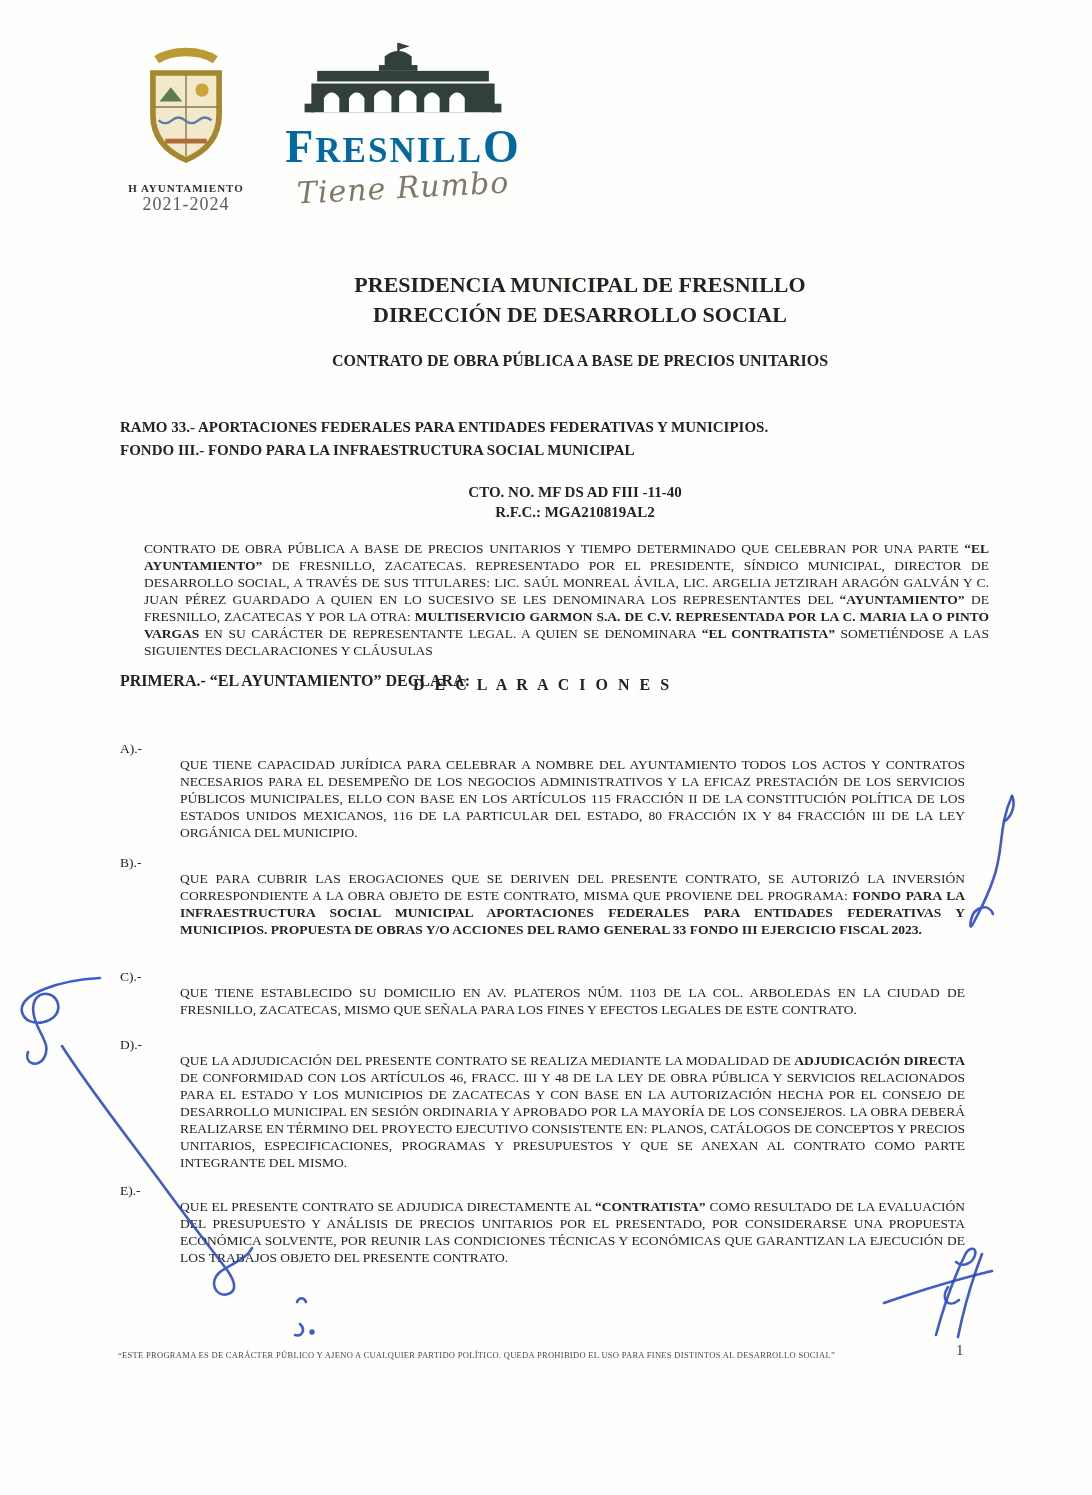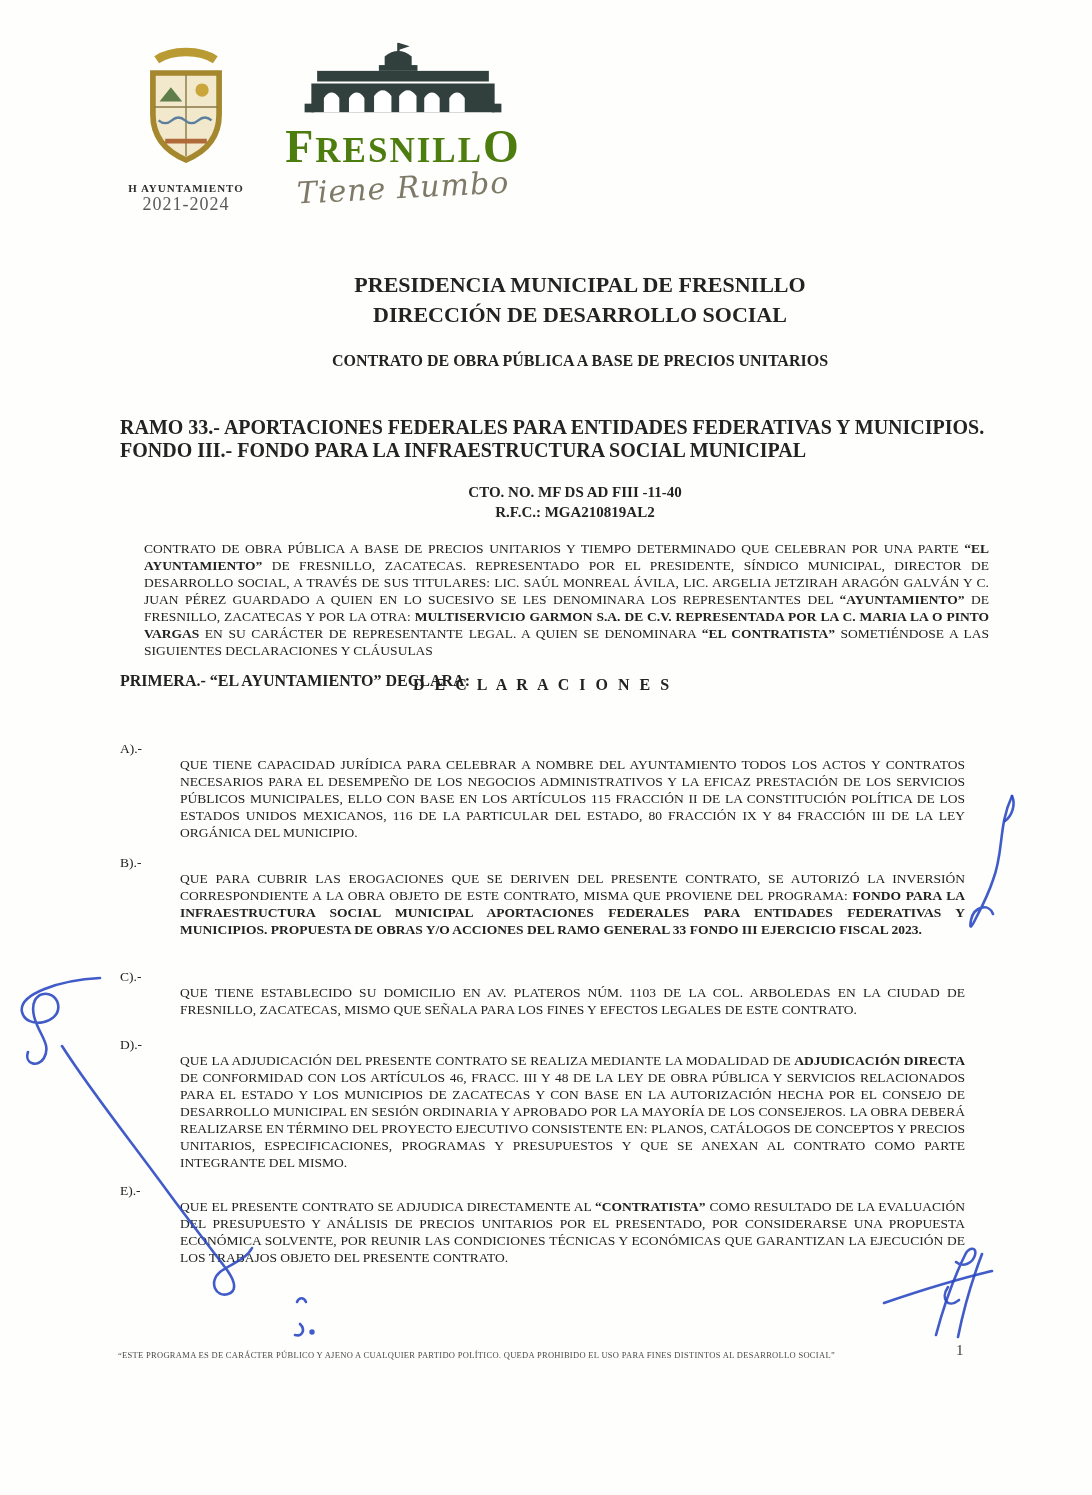--- a/index.html
+++ b/index.html
@@ -16,33 +16,33 @@
   .ctr  { text-align:center; }
 
   
   .crest { left:122px; top:46px; width:128px; text-align:center; }
   .crest svg { display:block; margin:0 auto; }
   .crest-cap { font-size:11px; letter-spacing:1px; color:#2e2e2c; margin-top:12px; font-weight:bold; }
   .crest-period { font-size:18px; color:#5a5a56; letter-spacing:1px;text-align:center; }
 
   .brand { left:278px; top:40px; width:250px; text-align:center; }
   .brand svg { display:block; margin:0 auto; }
-  .brand-word { margin-top:2px; color:#4d7c0f; font-weight:bold; letter-spacing:2px; line-height:1; }
+  .brand-word { margin-top:2px; color:#0369a1; font-weight:bold; letter-spacing:2px; line-height:1; }
   .brand-word .bl { font-size:46px; }
   .brand-word .bm { font-size:35px; }
   .brand-tagline {
     margin-top:0px; font-size:30px; font-style:italic;
     font-family:"DejaVu Serif", serif; color:#7f7a67;
     transform:rotate(-3deg); letter-spacing:1px;
   }
 
   
   .title-block { left:120px; top:270px; width:920px; font-size:22px; font-weight:bold; line-height:30px; color:#232321; }
   .subtitle    { left:120px; top:352px; width:920px; font-size:16px; font-weight:bold; color:#232321; }
-  .program     { left:120px; top:416px; width:880px; font-size:20px; font-weight:bold; line-height:23px; color:#232321; }
+  .program     { left:120px; top:416px; width:880px; font-size:15px; font-weight:bold; line-height:23px; color:#232321; }
   .cto-block   { left:120px; top:482px; width:910px; font-size:15px; font-weight:bold; line-height:20px; color:#232321; }
 
   
   .bodytext { font-size:13.5px; line-height:17px; }
   .intro    { left:120px; top:540px; width:845px;margin-left:24px; }
   .decl-heading { left:120px; top:676px; width:845px; font-size:16px; font-weight:bold; letter-spacing:3px; }
   .primera  { left:120px; top:672px; width:845px; font-size:16px; font-weight:bold; }
 
   .decl-item { left:120px; width:845px; }
   .decl-label { font-size:13.5px; line-height:17px; }

